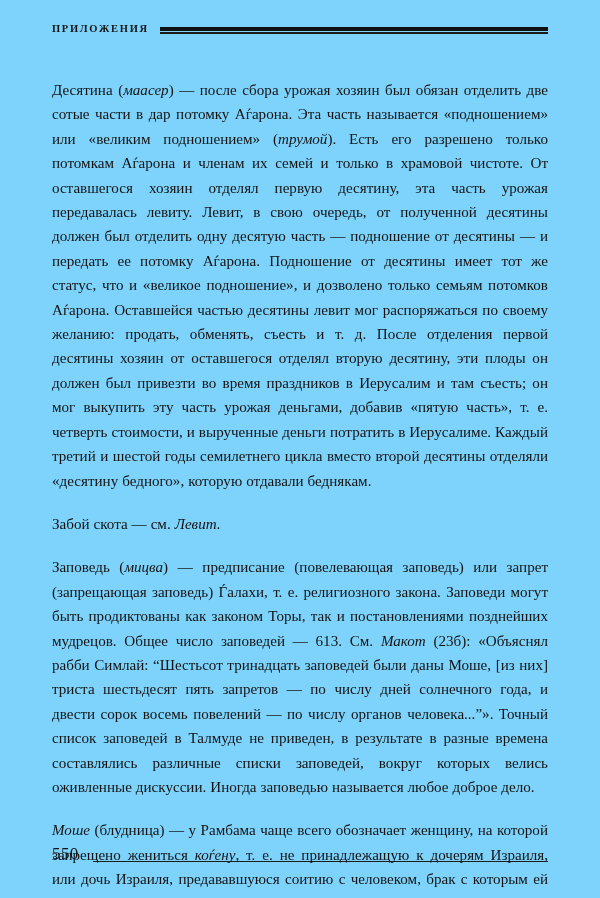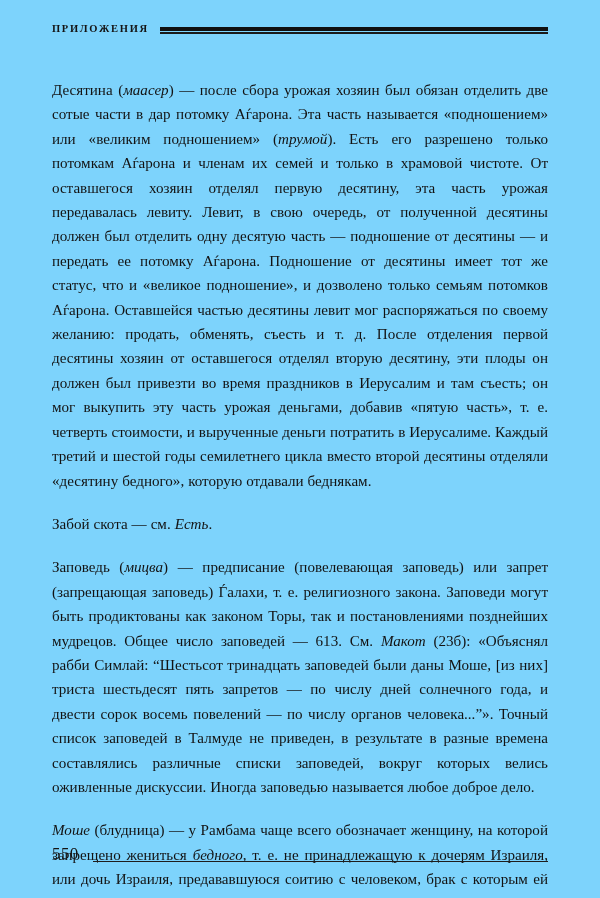--- a/index.html
+++ b/index.html
@@ -112,23 +112,23 @@
     <div class="header-title">ПРИЛОЖЕНИЯ</div>
     <div class="header-rule">
       <div class="bar-thick"></div>
       <div class="bar-gap"></div>
       <div class="bar-thin"></div>
     </div>
   </div>
 
   <div class="content">
     <p class="para">Десятина (<span class="term">маасер</span>) — после сбора урожая хозяин был обязан отделить две сотые части в дар потомку Аѓарона. Эта часть называется «подношением» или «великим подношением» (<span class="term">трумой</span>). Есть его разрешено только потомкам Аѓарона и членам их семей и только в храмовой чистоте. От оставшегося хозяин отделял первую десятину, эта часть урожая передавалась левиту. Левит, в свою очередь, от полученной десятины должен был отделить одну десятую часть — подношение от десятины — и передать ее потомку Аѓарона. Подношение от десятины имеет тот же статус, что и «великое подношение», и дозволено только семьям потомков Аѓарона. Оставшейся частью десятины левит мог распоряжаться по своему желанию: продать, обменять, съесть и т. д. После отделения первой десятины хозяин от оставшегося отделял вторую десятину, эти плоды он должен был привезти во время праздников в Иерусалим и там съесть; он мог выкупить эту часть урожая деньгами, добавив «пятую часть», т. е. четверть стоимости, и вырученные деньги потратить в Иерусалиме. Каждый третий и шестой годы семилетнего цикла вместо второй десятины отделяли «десятину бедного», которую отдавали беднякам.</p>
-    <p class="para">Забой скота — см. <span class="term">Есть</span>.</p>
+    <p class="para">Забой скота — см. <span class="term">Левит</span>.</p>
     <p class="para">Заповедь (<span class="term">мицва</span>) — предписание (повелевающая заповедь) или запрет (запрещающая заповедь) Ѓалахи, т. е. религиозного закона. Заповеди могут быть продиктованы как законом Торы, так и постановлениями позднейших мудрецов. Общее число заповедей — 613. См. <span class="term">Макот</span> (23б): «Объяснял рабби Симлай: “Шестьсот тринадцать заповедей были даны Моше, [из них] триста шестьдесят пять запретов — по числу дней солнечного года, и двести сорок восемь повелений — по числу органов человека...”». Точный список заповедей в Талмуде не приведен, в результате в разные времена составлялись различные списки заповедей, вокруг которых велись оживленные дискуссии. Иногда заповедью называется любое доброе дело.</p>
-    <p class="para"><span class="term">Моше</span> (блудница) — у Рамбама чаще всего обозначает женщину, на которой запрещено жениться <span class="term">бедного</span>, т. е. не принадлежащую к дочерям Израиля, или дочь Израиля, предававшуюся соитию с человеком, брак с которым ей запрещен запретом, равным для всех, или ту, что предавалась соитию с обесчещенным, хотя ей и разрешено</p>
+    <p class="para"><span class="term">Моше</span> (блудница) — у Рамбама чаще всего обозначает женщину, на которой запрещено жениться <span class="term">коѓену</span>, т. е. не принадлежащую к дочерям Израиля, или дочь Израиля, предававшуюся соитию с человеком, брак с которым ей запрещен запретом, равным для всех, или ту, что предавалась соитию с обесчещенным, хотя ей и разрешено</p>
   </div>
 
   <div class="footer">
     <div class="folio">550</div>
     <div class="footer-rule"></div>
   </div>
 
 </div>
 
 </body></html>

